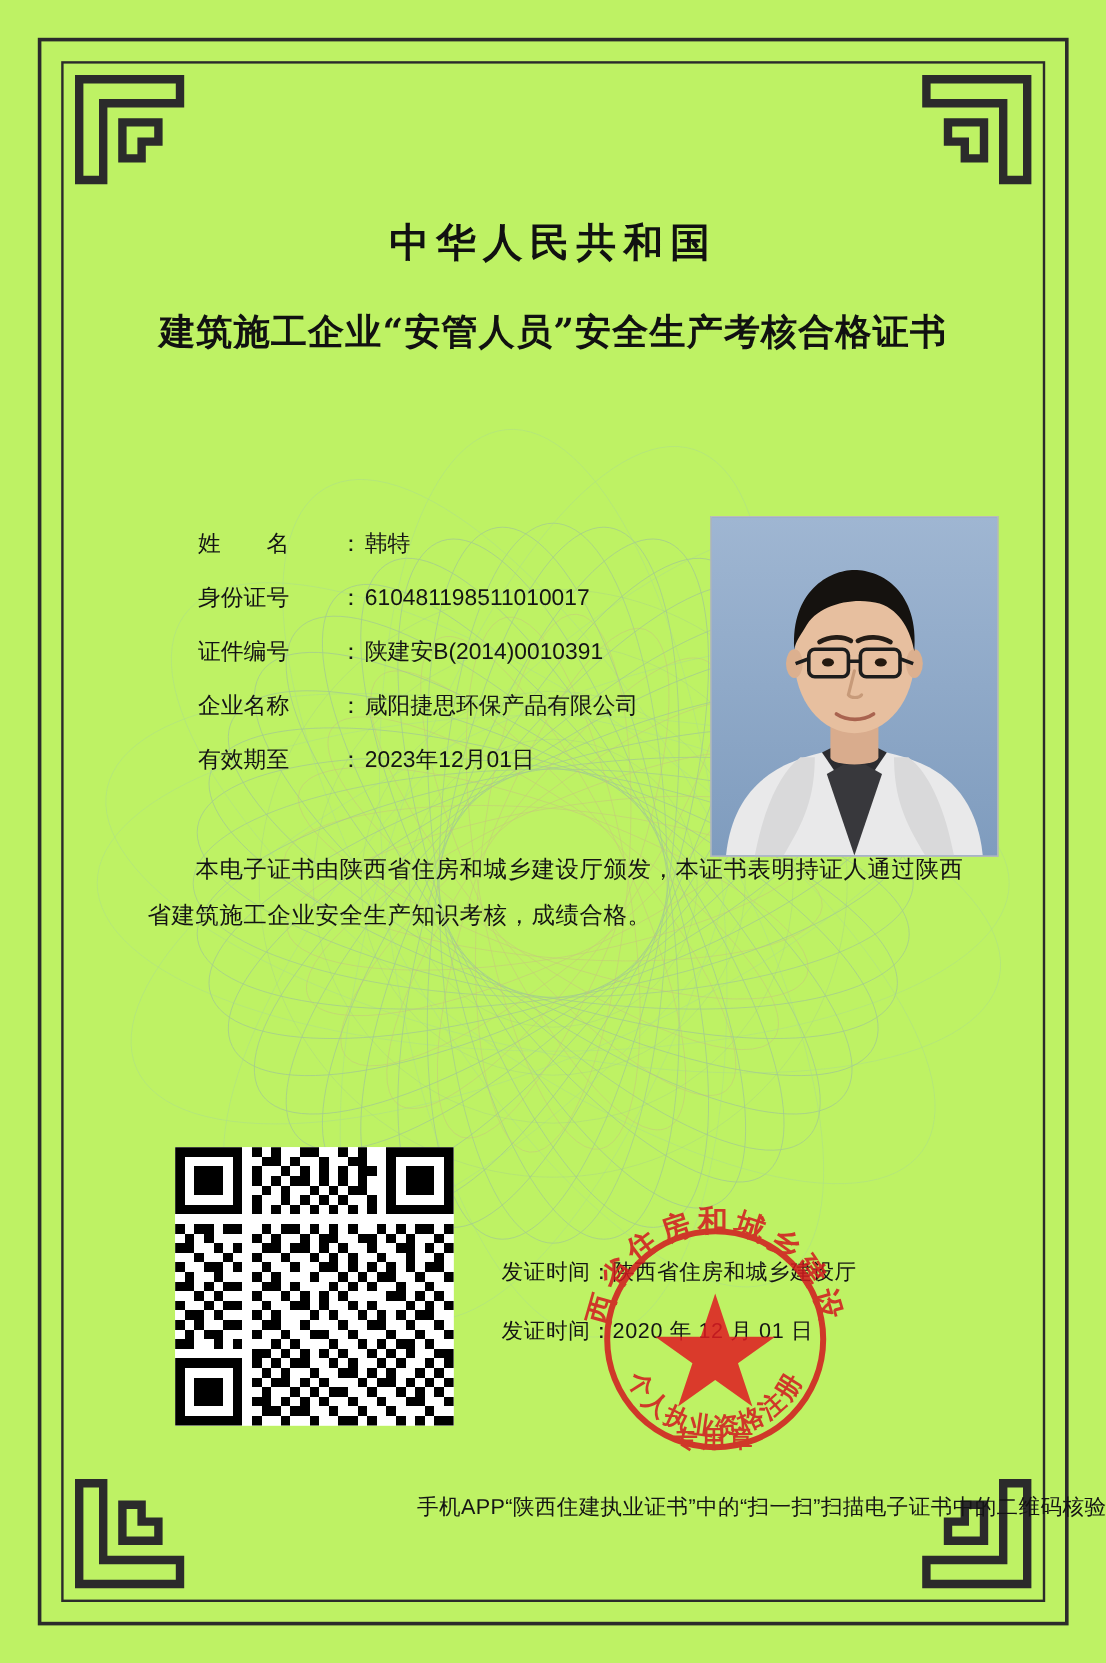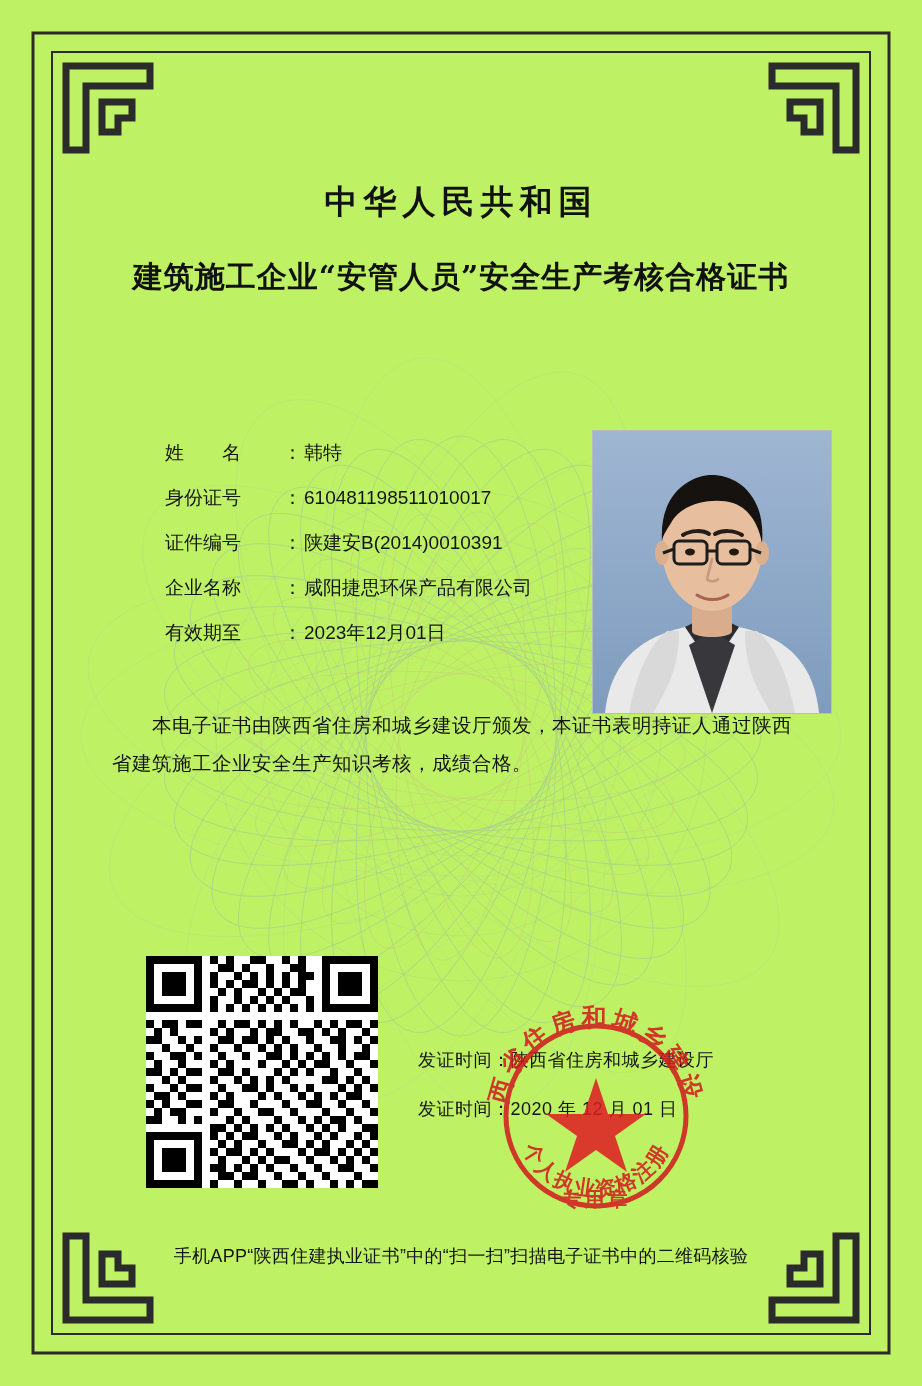--- a/index.html
+++ b/index.html
@@ -112,21 +112,21 @@
     border: 1px solid #bbb;
     overflow: hidden;
     background: #8fa9c8;
   }
   .photo svg { display: block; }
 
   
   .paragraph {
     position: absolute;
     top: 706px;
-    left: 112px;
+    left: 123px;
     width: 690px;
     font-size: 19.5px;
     line-height: 38px;
     color: #141414;
     text-indent: 40px;
     letter-spacing: 0.5px;
   }
 
   
   .qr {
@@ -166,21 +166,21 @@
     height: 232px;
     pointer-events: none;
   }
 
   
   .footer {
     position: absolute;
     left: 0;
     top: 1244px;
     width: 922px;
-    text-align: center;
+    text-align: right;
     font-size: 18px;
     color: #141414;
     letter-spacing: 0.3px;
   }
 </style>
 </head>
 <body>
 
 <div id="cert">
 

